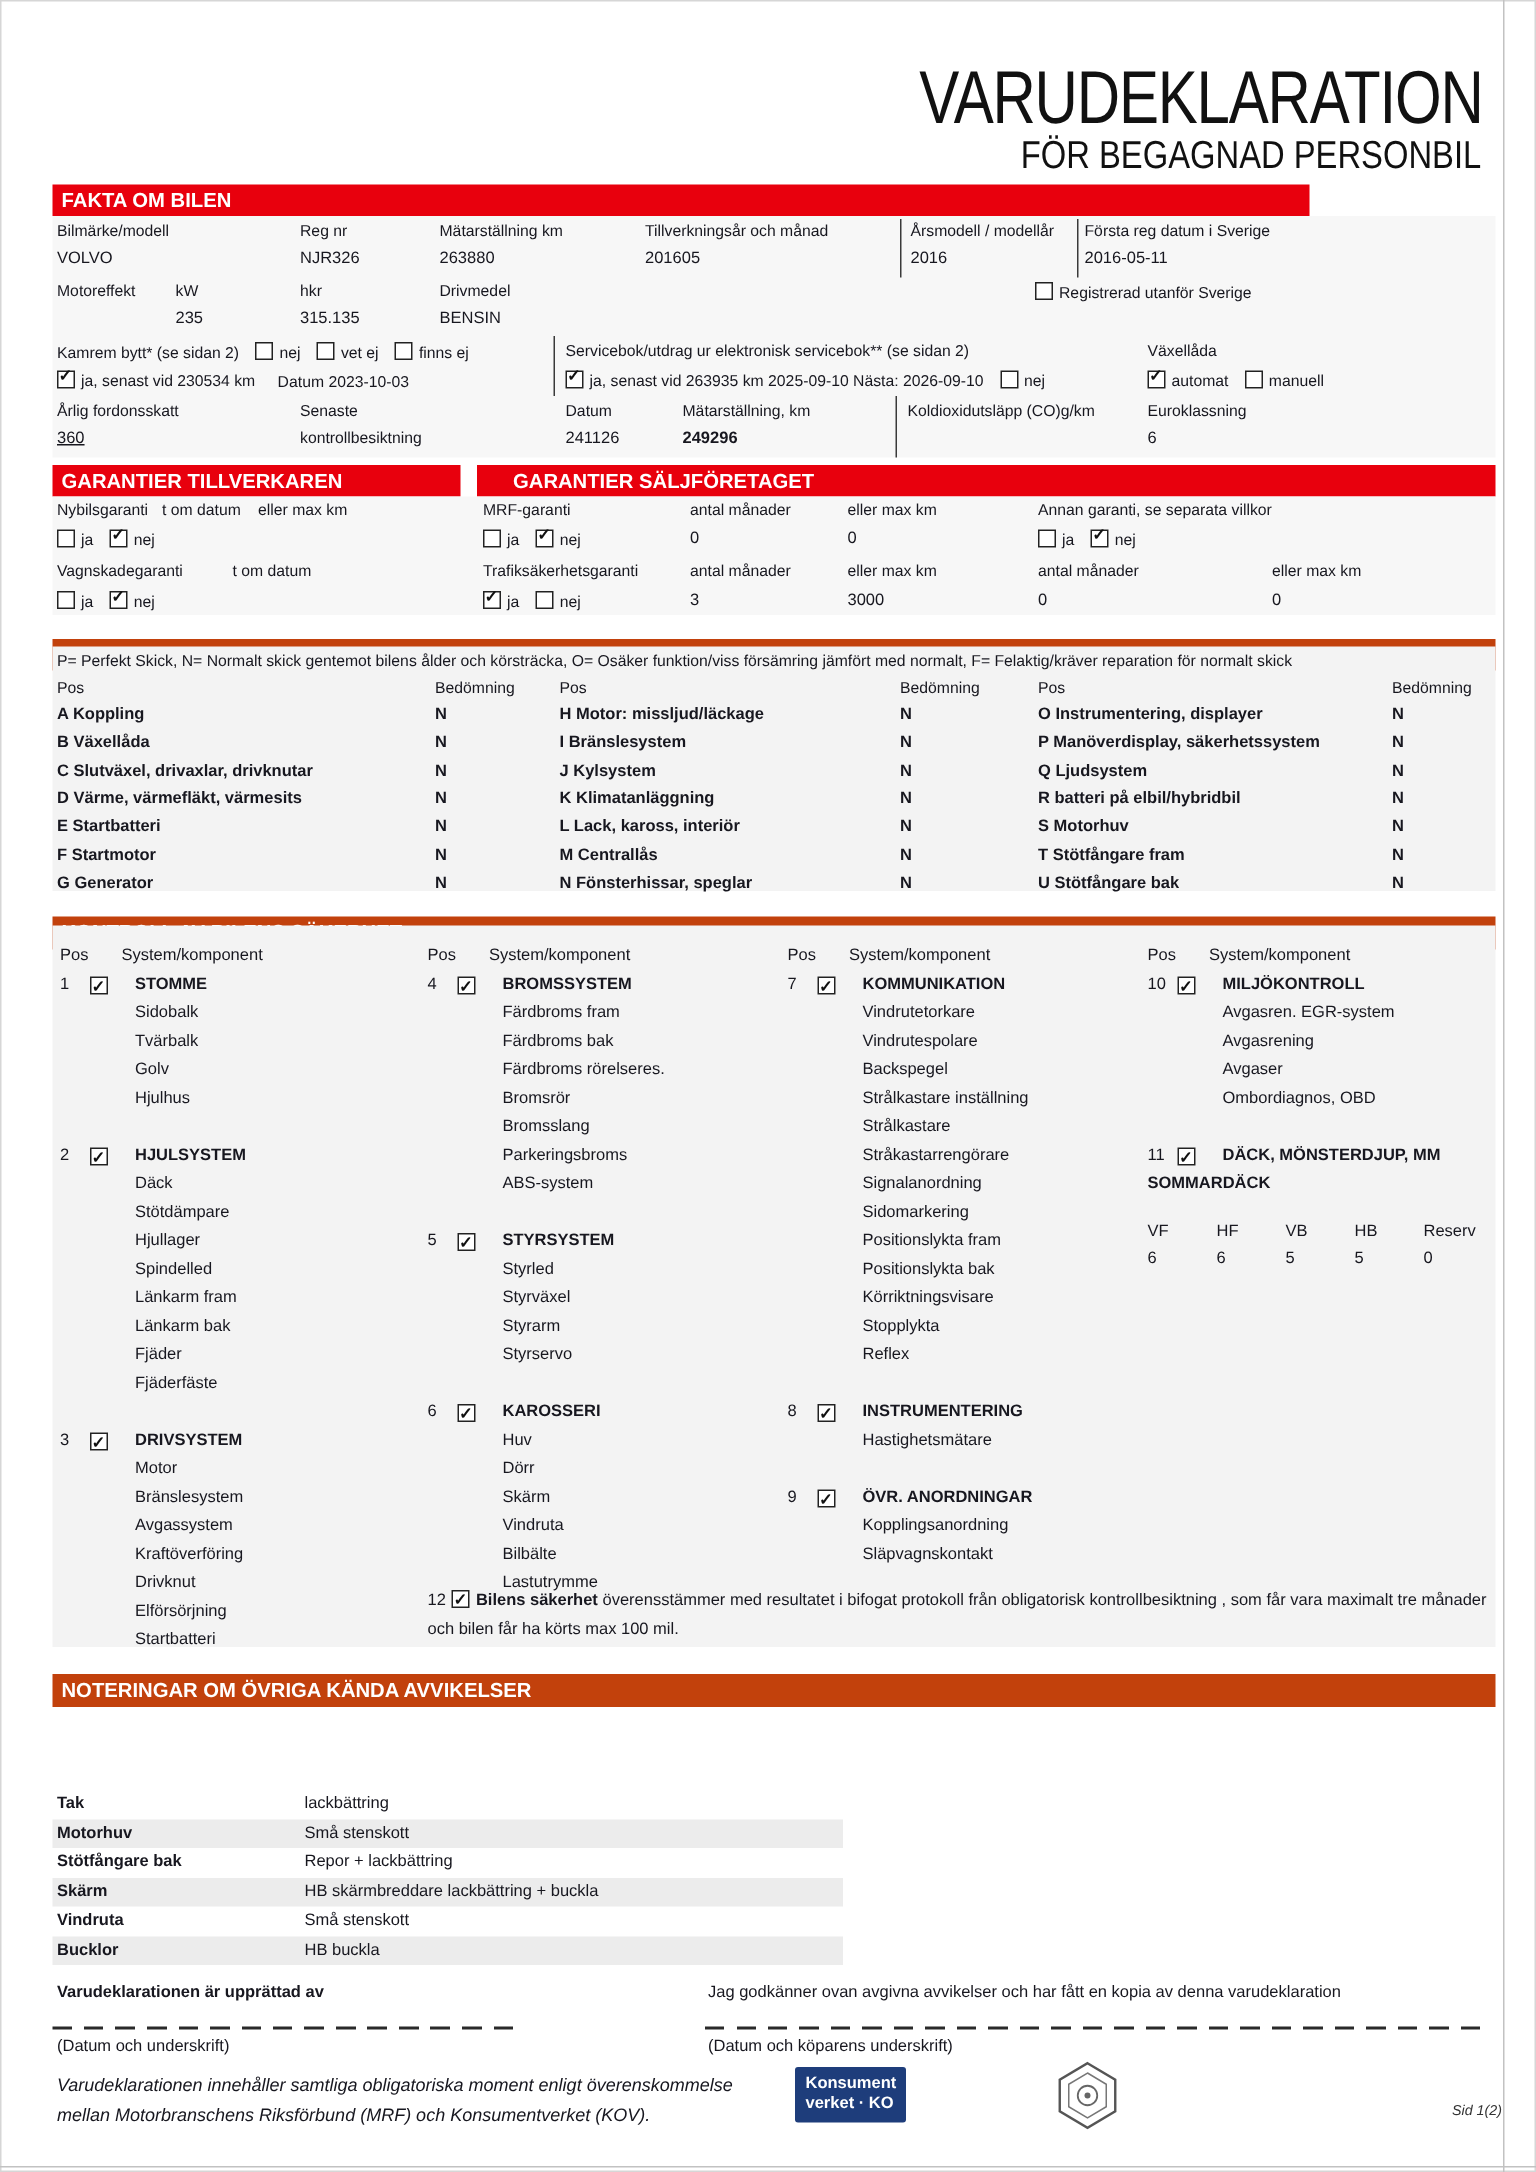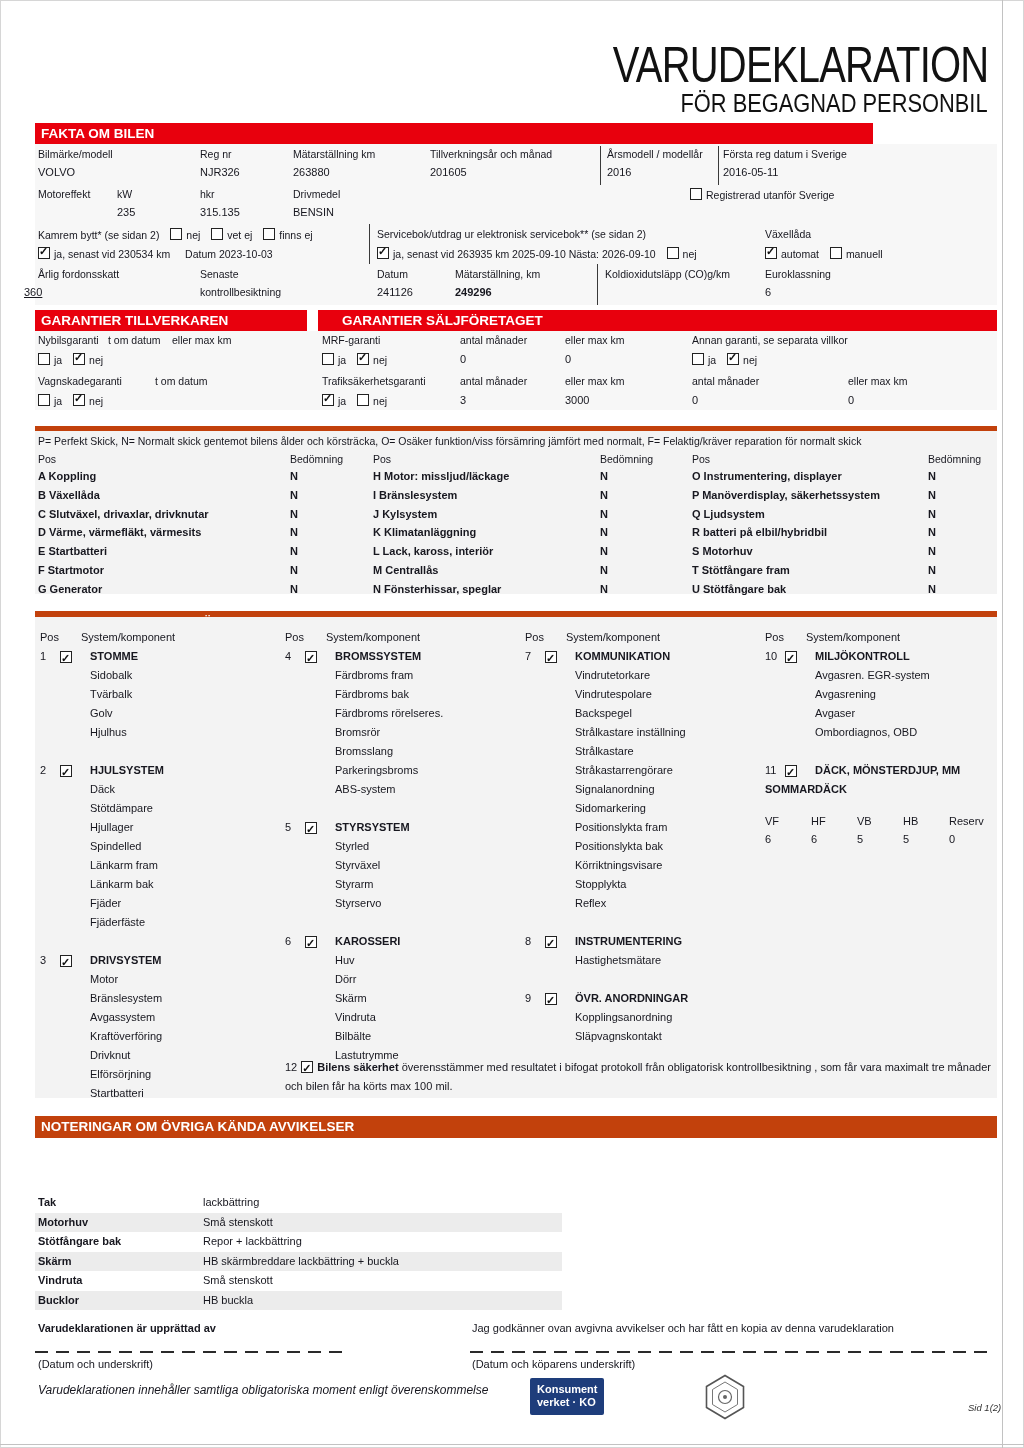--- a/index.html
+++ b/index.html
@@ -138,21 +138,21 @@
     <span class="cbx"></span><span>manuell</span>
   </div>
 
   <span class="abs lbl" style="left:38px;top:268px;">Årlig fordonsskatt</span>
   <span class="abs lbl" style="left:200px;top:268px;">Senaste</span>
   <span class="abs lbl" style="left:377px;top:268px;">Datum</span>
   <span class="abs lbl" style="left:455px;top:268px;">Mätarställning, km</span>
   <span class="abs lbl" style="left:605px;top:268px;">Koldioxidutsläpp (CO)g/km</span>
   <span class="abs lbl" style="left:765px;top:268px;">Euroklassning</span>
 
-  <span class="abs val" style="left:24px;top:286px;text-decoration:underline;">360</span>
+  <span class="abs val" style="left:38px;top:286px;text-decoration:underline;">360</span>
   <span class="abs lbl" style="left:200px;top:286px;">kontrollbesiktning</span>
   <span class="abs val" style="left:377px;top:286px;">241126</span>
   <span class="abs val" style="left:455px;top:286px;font-weight:bold;">249296</span>
   <span class="abs val" style="left:765px;top:286px;">6</span>
 
   <div class="bar red" style="left:35px;top:310px;width:272px;">GARANTIER TILLVERKAREN</div>
   <div class="bar red" style="left:318px;top:310px;width:679px;padding-left:24px;">GARANTIER SÄLJFÖRETAGET</div>
   <div class="panel" style="left:35px;top:331px;width:962px;height:79px;background:#f7f7f7;"></div>
 
   <span class="abs lbl" style="left:38px;top:334px;">Nybilsgaranti</span>
@@ -834,20 +834,21 @@
   <span class="abs lbl" style="left:38px;top:1322px;font-size:11px;font-weight:bold;">Varudeklarationen är upprättad av</span>
   <span class="abs lbl" style="left:472px;top:1322px;font-size:11px;">Jag godkänner ovan avgivna avvikelser och har fått en kopia av denna varudeklaration</span>
 
   <div class="dashline" style="left:35px;top:1351px;width:312px;"></div>
   <div class="dashline" style="left:470px;top:1351px;width:520px;"></div>
 
   <span class="abs lbl" style="left:38px;top:1358px;font-size:11px;">(Datum och underskrift)</span>
   <span class="abs lbl" style="left:472px;top:1358px;font-size:11px;">(Datum och köparens underskrift)</span>
 
   <span class="abs italic" style="left:38px;top:1383px;font-size:12px;white-space:nowrap;">Varudeklarationen innehåller samtliga obligatoriska moment enligt överenskommelse</span>
+  <span class="abs italic" style="left:38px;top:1403px;font-size:12px;white-space:nowrap;">mellan Motorbranschens Riksförbund (MRF) och Konsumentverket (KOV).</span>
 
   <div class="badge">
     <div>Konsument</div>
     <div>verket · KO</div>
   </div>
 
   <div class="mrf">
     <svg width="42" height="46" viewBox="0 0 42 46">
       <polygon points="21,1.5 39.5,12.5 39.5,33.5 21,44.5 2.5,33.5 2.5,12.5" fill="none" stroke="#555" stroke-width="1.6"></polygon>
       <polygon points="21,8 33.5,15.5 33.5,30.5 21,38 8.5,30.5 8.5,15.5" fill="none" stroke="#777" stroke-width="1"></polygon>

